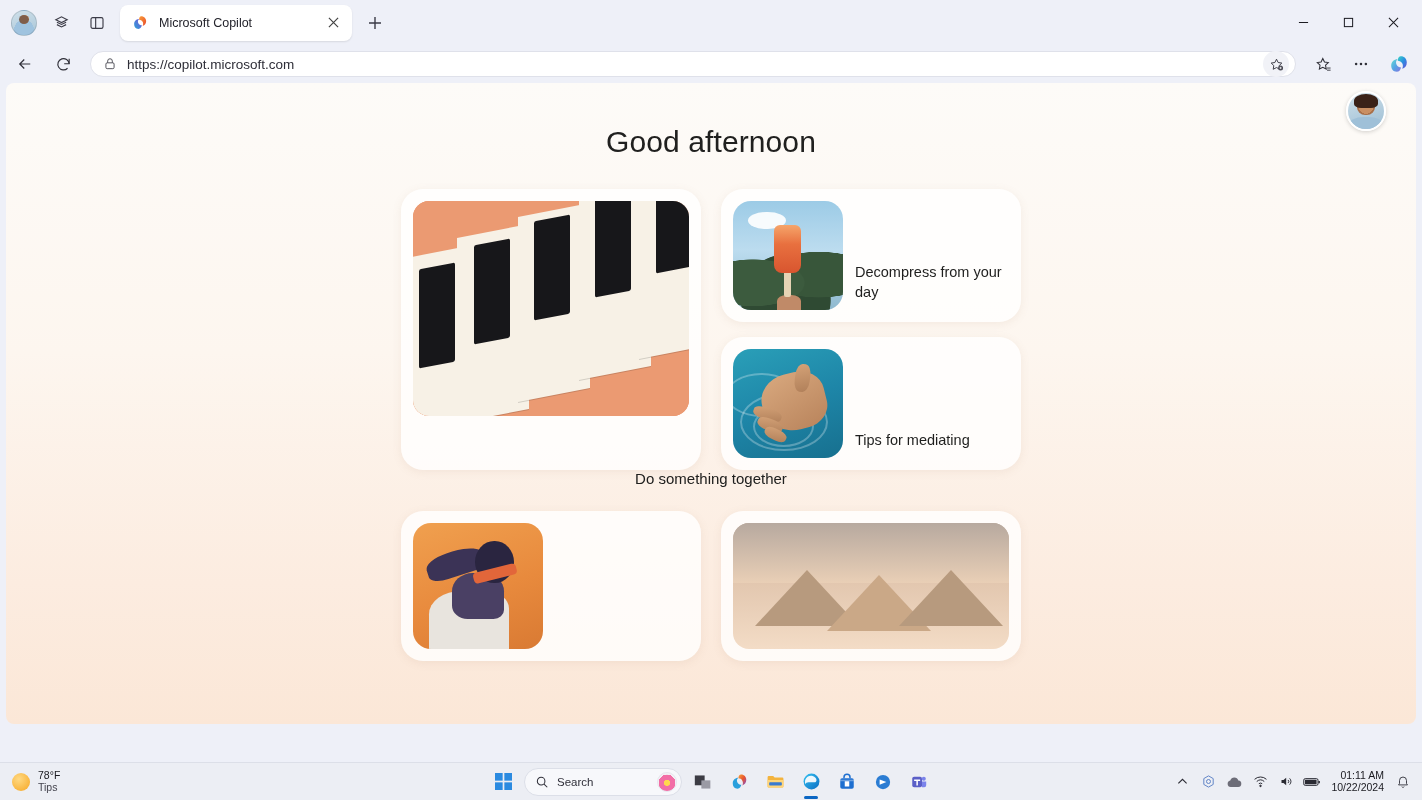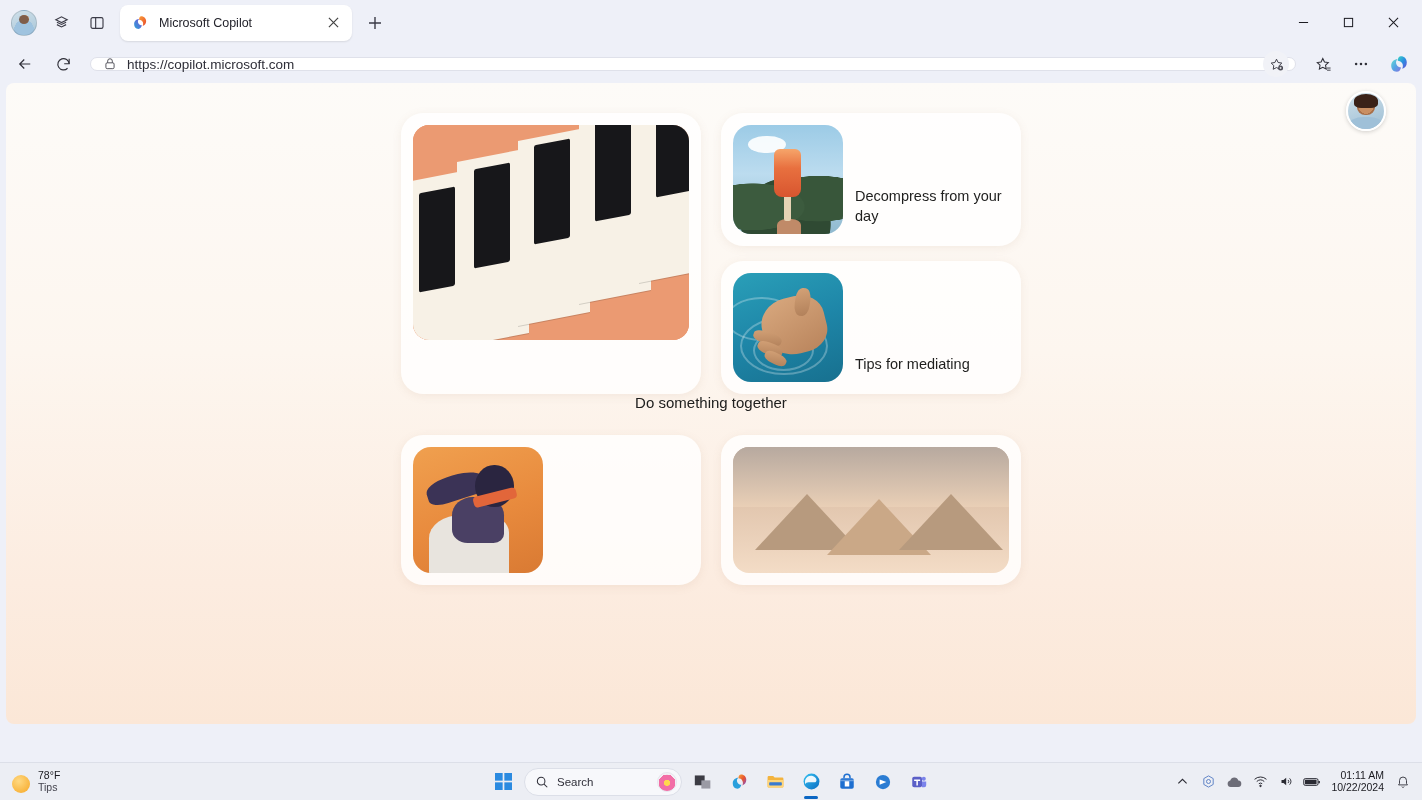--- a/index.html
+++ b/index.html
@@ -61,21 +61,21 @@
   }
 
   
   .addrbar { height: 38px; display: flex; align-items: center; padding: 0 8px; gap: 4px; }
   .nav-btn {
     width: 34px; height: 34px; border-radius: 50%;
     display:flex; align-items:center; justify-content:center; color:#2f2f38; flex:none;
   }
 
   .omnibox {
-    flex: 1 1 auto; height: 14px; background: #ffffff;
+    flex: 1 1 auto; height: 26px; background: #ffffff;
     border-radius: 16px; display: flex; align-items: center;
     padding: 0 6px 0 12px; gap: 10px; margin: 0 6px;
     border: 1px solid #dfe1ea;
   }
   .omnibox .lock { color: #494952; display:flex; align-items:center; flex:none;}
   .url { font-size: 13.5px; color: #2e2e38; flex: 1 1 auto; white-space: nowrap; overflow: hidden;}
   .omni-right { display:flex; align-items:center; gap:2px; }
   .omni-btn {
     width: 26px; height: 26px; border-radius: 50%;
     display:flex; align-items:center; justify-content:center; color:#35353f;
@@ -236,21 +236,21 @@
     display: flex; align-items: center; padding: 0 14px;
     font-size: 13.5px; color: #5c5c66;
   }
 
   
   .taskbar {
     position: absolute; left: 0; right: 0; bottom: 0; height: 38px;
     background: #eceef4; border-top: 1px solid #dcdfe8;
     display: flex; align-items: center;
   }
-  .weather { display: flex; align-items: flex-end; gap: 8px; padding-left: 12px; }
+  .weather { display: flex; align-items: center; gap: 8px; padding-left: 12px; }
   .sun {
     width: 18px; height: 18px; border-radius: 50%;
     background: radial-gradient(circle at 38% 34%, #ffd982, #f6a623);
   }
   .weather-text { line-height: 1.12; }
   .weather-text .t { font-size: 10.5px; color: #1a1a20; }
   .weather-text .c { font-size: 10.5px; color: #44444e; }
 
   .tb-center { position:absolute; left:50%; transform: translateX(-50%); display:flex; align-items:center; gap:6px;}
   .tb-btn { width: 30px; height: 30px; border-radius: 5px; display:flex; align-items:center; justify-content:center; position:relative;}
@@ -412,20 +412,21 @@
   </div>
 
   <div class="viewport">
 
     <div class="page-avatar">
       <div class="body"></div>
         <div class="face"></div>
         <div class="hair"></div>
     </div>
 
+    <div class="greeting">Good afternoon</div>
 
     <div class="cards-top">
 
       <div class="card card-big">
         <div class="thumb">
           <div class="piano">
             <div class="wk" style="left:-6%;  top:24%; width:26%; height:86%;"></div>
             <div class="wk" style="left:16%;  top:14%; width:26%; height:86%;"></div>
             <div class="wk" style="left:38%;  top:4%;  width:26%; height:86%;"></div>
             <div class="wk" style="left:60%;  top:-6%; width:26%; height:86%;"></div>

